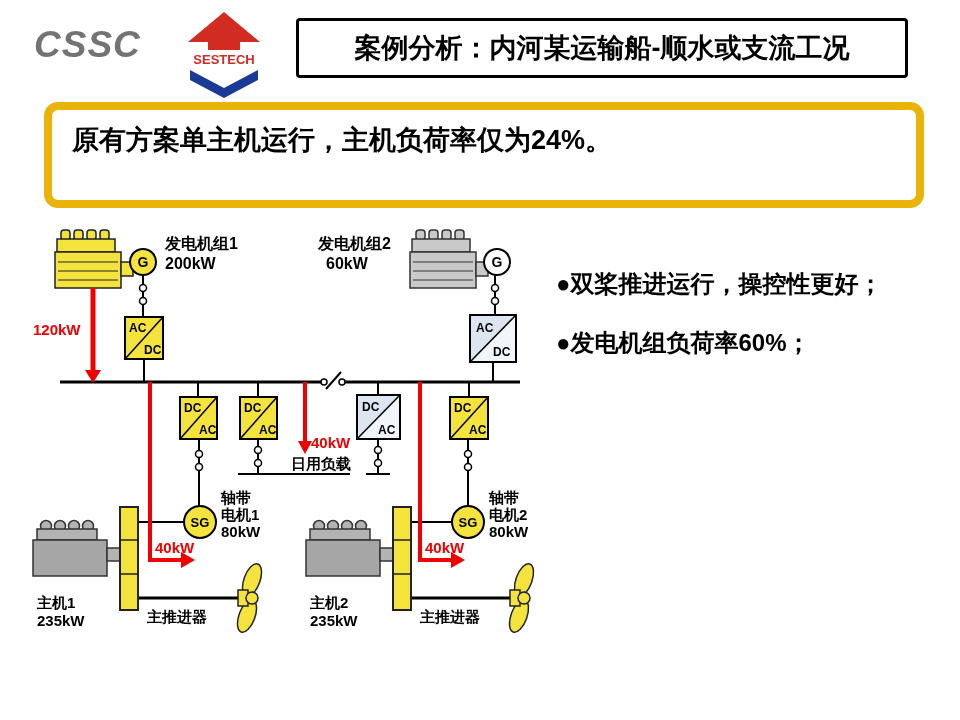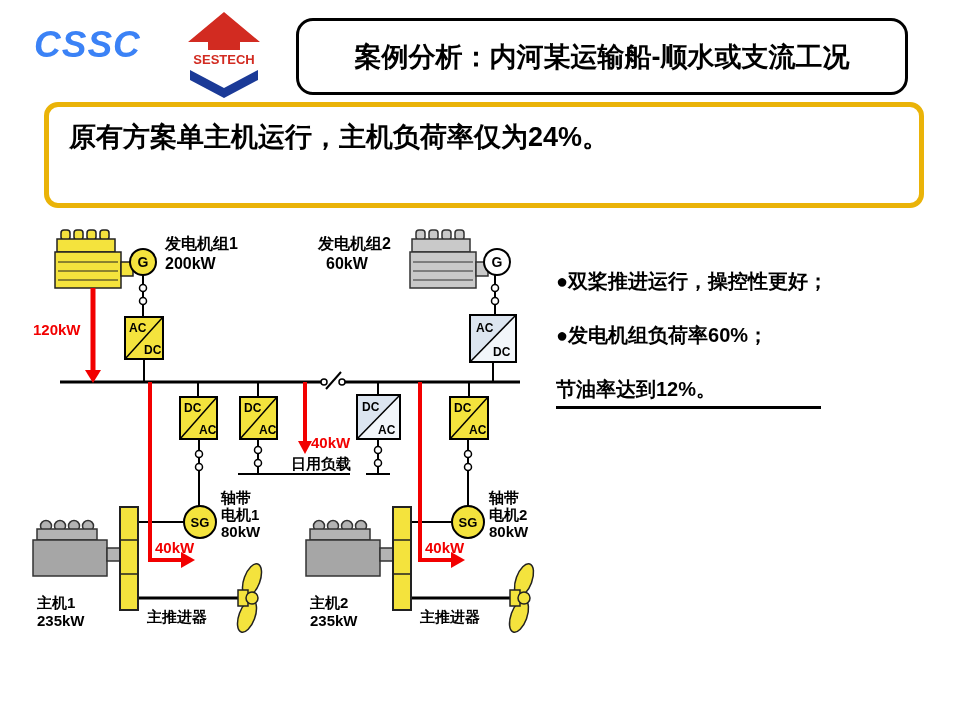--- a/index.html
+++ b/index.html
@@ -1,26 +1,26 @@
 <!DOCTYPE html>
 <html><head>
 <meta charset="utf-8">
 <style>
   * { margin:0; padding:0; box-sizing:border-box; }
   html,body { width:960px; height:720px; }
   body { font-family:"Liberation Sans","DejaVu Sans",sans-serif; background:#ffffff; position:relative; overflow:hidden; }
   .slide { position:relative; width:960px; height:720px; background:#ffffff; }
   .abs { position:absolute; }
-  .cssc { left:34px; top:24px; font-size:37px; font-weight:bold; font-style:italic; color:#3b82f6; letter-spacing:1px; }
-  .title-box { left:296px; top:18px; width:612px; height:77px; border:3px solid #000; border-radius:17px;
+  .cssc { left:34px; top:24px; font-size:37px; font-weight:bold; font-style:italic; color:#737373; letter-spacing:1px; }
+  .title-box { left:296px; top:18px; width:612px; height:60px; border:3px solid #000; border-radius:4px;
                display:flex; align-items:center; justify-content:center; font-size:27px; font-weight:bold;
                white-space:nowrap; color:#000; background:#fff; }
-  .intro-box { left:44px; top:102px; width:880px; height:106px; border:5px solid #eab308; border-radius:14px;
+  .intro-box { left:44px; top:102px; width:880px; height:106px; border:8px solid #eab308; border-radius:14px;
                padding:8px 20px; font-size:27px; font-weight:bold; line-height:45px; color:#000; background:#fff; }
-  .bullets { left:556px; top:268px; width:402px; font-size:20px; font-weight:bold; color:#000; }
+  .bullets { left:556px; top:268px; width:402px; font-size:24px; font-weight:bold; color:#000; }
   .bullets .b-item { margin-bottom:27px; white-space:nowrap; }
   .b-underline { display:inline-block; border-bottom:3px solid #000; padding-right:105px; padding-bottom:3px; white-space:nowrap; }
   svg text { font-family:"Liberation Sans","DejaVu Sans",sans-serif; }
 </style>
 </head>
 <body>
 
 <div class="slide">
 
   <div class="abs cssc">CSSC</div>
@@ -250,18 +250,15 @@
       <text x="8" y="113">120kW</text>
       <text x="286" y="226">40kW</text>
       <text x="130" y="331">40kW</text>
       <text x="400" y="331">40kW</text>
     </g>
   </svg>
 
   <div class="abs bullets">
     <div class="b-item">●双桨推进运行，操控性更好；</div>
     <div class="b-item">●发电机组负荷率60%；</div>
-    <div class="b-item">
-      <span class="b-underline">节油率达到12%。</span>
-    </div>
   </div>
 
 </div>
 
 </body></html>

